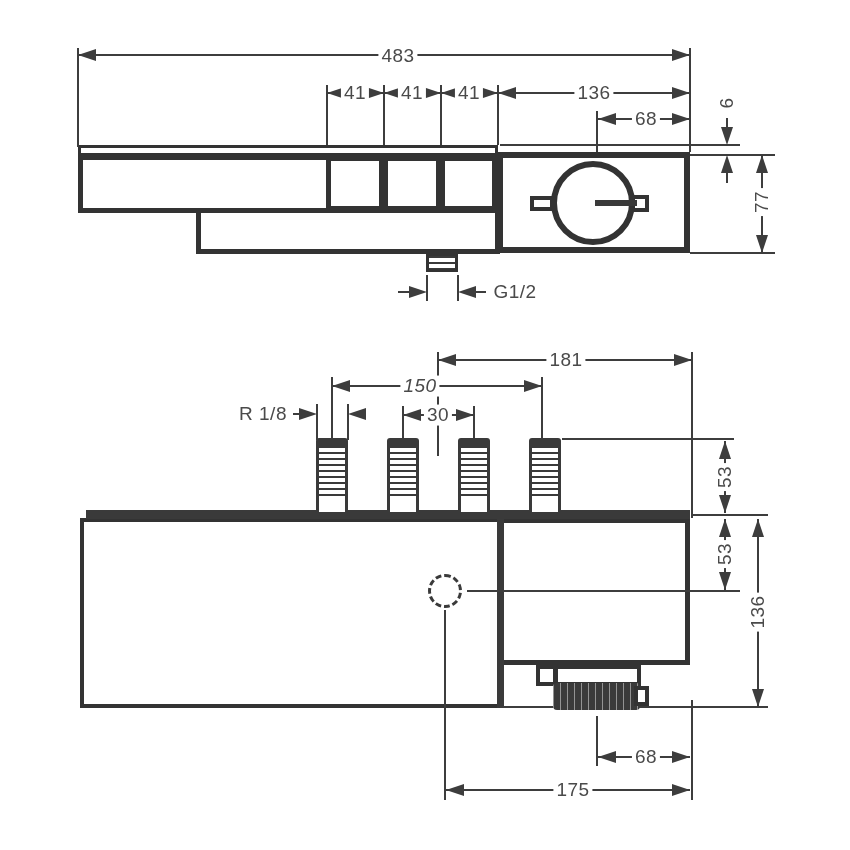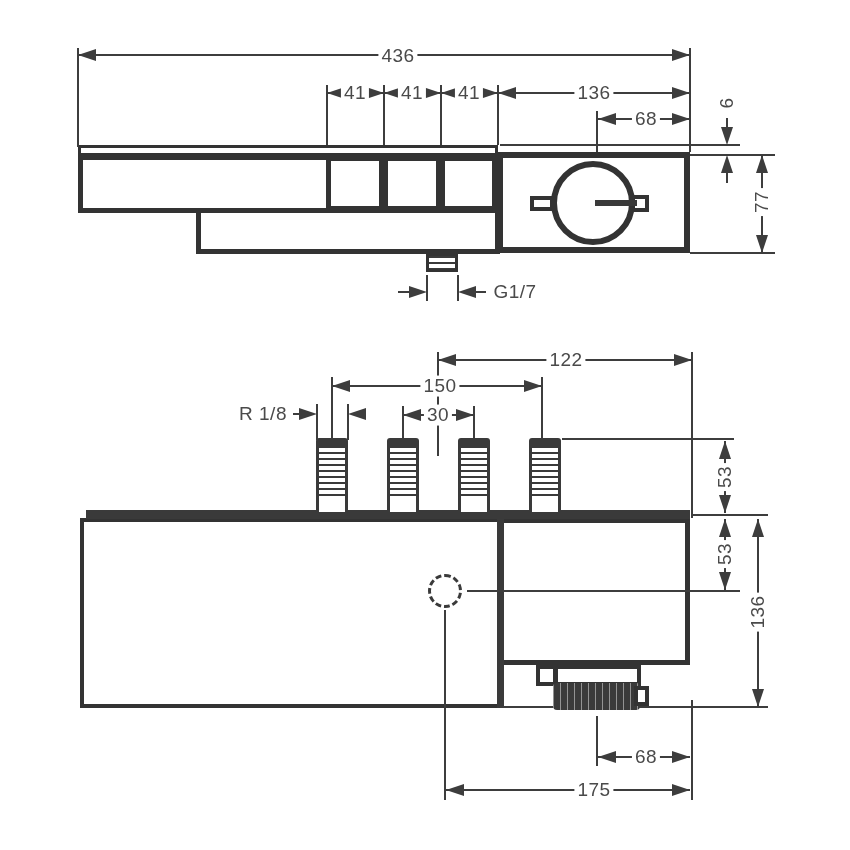--- a/index.html
+++ b/index.html
@@ -48,21 +48,21 @@
     <div class="fill" style="left:595px;top:200px;width:42px;height:6px;"></div>
     <div class="hatchbox" style="left:426px;top:253px;width:32px;height:19px;"></div>
   </div>
 
   <div>
     <div class="lnv" style="left:77px;top:48px;height:99px;"></div>
     <div class="lnv" style="left:689px;top:48px;height:104px;"></div>
     <div class="lnh" style="left:78px;top:54px;width:612px;"></div>
     <div class="arw l" style="left:78px;top:49px;"></div>
     <div class="arw r" style="left:672px;top:49px;"></div>
-    <span class="dim" style="left:398px;top:56px;">436</span>
+    <span class="dim" style="left:398px;top:56px;">483</span>
 
     <div class="lnv" style="left:326px;top:85px;height:60px;"></div>
     <div class="lnv" style="left:383px;top:85px;height:60px;"></div>
     <div class="lnv" style="left:440px;top:85px;height:60px;"></div>
     <div class="lnv" style="left:497px;top:85px;height:60px;"></div>
     <div class="lnh" style="left:326px;top:92px;width:364px;"></div>
     <div class="arw l" style="left:327px;top:87px;"></div>
     <div class="arw r" style="left:366px;top:87px;"></div>
     <div class="arw l" style="left:384px;top:87px;"></div>
     <div class="arw r" style="left:423px;top:87px;"></div>
@@ -94,21 +94,21 @@
     <div class="arw u" style="left:756px;top:155px;"></div>
     <div class="arw d" style="left:756px;top:235px;"></div>
     <span class="dim rot" style="left:762px;top:202px;">77</span>
 
     <div class="lnv" style="left:426px;top:275px;height:26px;"></div>
     <div class="lnv" style="left:457px;top:275px;height:26px;"></div>
     <div class="lnh" style="left:398px;top:291px;width:14px;"></div>
     <div class="arw r" style="left:409px;top:286px;"></div>
     <div class="arw l" style="left:458px;top:286px;"></div>
     <div class="lnh" style="left:476px;top:291px;width:10px;"></div>
-    <span class="dim" style="left:515px;top:292px;">G1/7</span>
+    <span class="dim" style="left:515px;top:292px;">G1/2</span>
   </div>
 
   <div>
     <div class="fill" style="left:86px;top:510px;width:604px;height:9px;z-index:2;"></div>
     <div class="obj" style="left:80px;top:518px;width:423px;height:190px;border-width:4px;"></div>
     <div class="obj" style="left:497px;top:518px;width:193px;height:147px;"></div>
     <div class="fill" style="left:497px;top:518px;width:7px;height:190px;z-index:1;"></div>
 
     <div class="pipe" style="left:316px;top:438px;">
       <div class="cap"></div>
@@ -138,28 +138,28 @@
     <div class="knob" style="left:553px;top:683px;width:87px;height:27px;"></div>
     <div class="obj" style="left:634px;top:686px;width:15px;height:20px;border-width:4px;z-index:3;"></div>
   </div>
 
   <div>
     <div class="lnv" style="left:437px;top:352px;height:104px;"></div>
     <div class="lnv" style="left:691px;top:352px;height:166px;"></div>
     <div class="lnh" style="left:438px;top:359px;width:254px;"></div>
     <div class="arw l" style="left:438px;top:354px;"></div>
     <div class="arw r" style="left:674px;top:354px;"></div>
-    <span class="dim" style="left:566px;top:360px;">122</span>
+    <span class="dim" style="left:566px;top:360px;">181</span>
 
     <div class="lnv" style="left:331px;top:377px;height:62px;"></div>
     <div class="lnv" style="left:541px;top:377px;height:62px;"></div>
     <div class="lnh" style="left:332px;top:385px;width:210px;"></div>
     <div class="arw l" style="left:332px;top:380px;"></div>
     <div class="arw r" style="left:524px;top:380px;"></div>
-    <span class="dim" style="left:440px;top:386px;">150</span>
+    <span class="dim" style="left:420px;top:386px;font-style:italic;">150</span>
 
     <div class="lnv" style="left:402px;top:406px;height:32px;"></div>
     <div class="lnv" style="left:473px;top:406px;height:32px;"></div>
     <div class="lnh" style="left:403px;top:414px;width:71px;"></div>
     <div class="arw l" style="left:403px;top:409px;"></div>
     <div class="arw r" style="left:456px;top:409px;"></div>
     <span class="dim" style="left:438px;top:415px;">30</span>
 
     <div class="lnv" style="left:316px;top:404px;height:36px;"></div>
     <div class="lnv" style="left:347px;top:404px;height:36px;"></div>
@@ -191,16 +191,16 @@
     <div class="lnh" style="left:598px;top:756px;width:92px;"></div>
     <div class="arw l" style="left:598px;top:751px;"></div>
     <div class="arw r" style="left:672px;top:751px;"></div>
     <span class="dim" style="left:646px;top:757px;">68</span>
 
     <div class="lnv" style="left:444px;top:610px;height:190px;"></div>
     <div class="lnv" style="left:691px;top:700px;height:100px;"></div>
     <div class="lnh" style="left:446px;top:789px;width:244px;"></div>
     <div class="arw l" style="left:446px;top:784px;"></div>
     <div class="arw r" style="left:672px;top:784px;"></div>
-    <span class="dim" style="left:594px;top:790px;">175</span>
+    <span class="dim" style="left:573px;top:790px;">175</span>
   </div>
 
 </div>
 
 </body></html>

